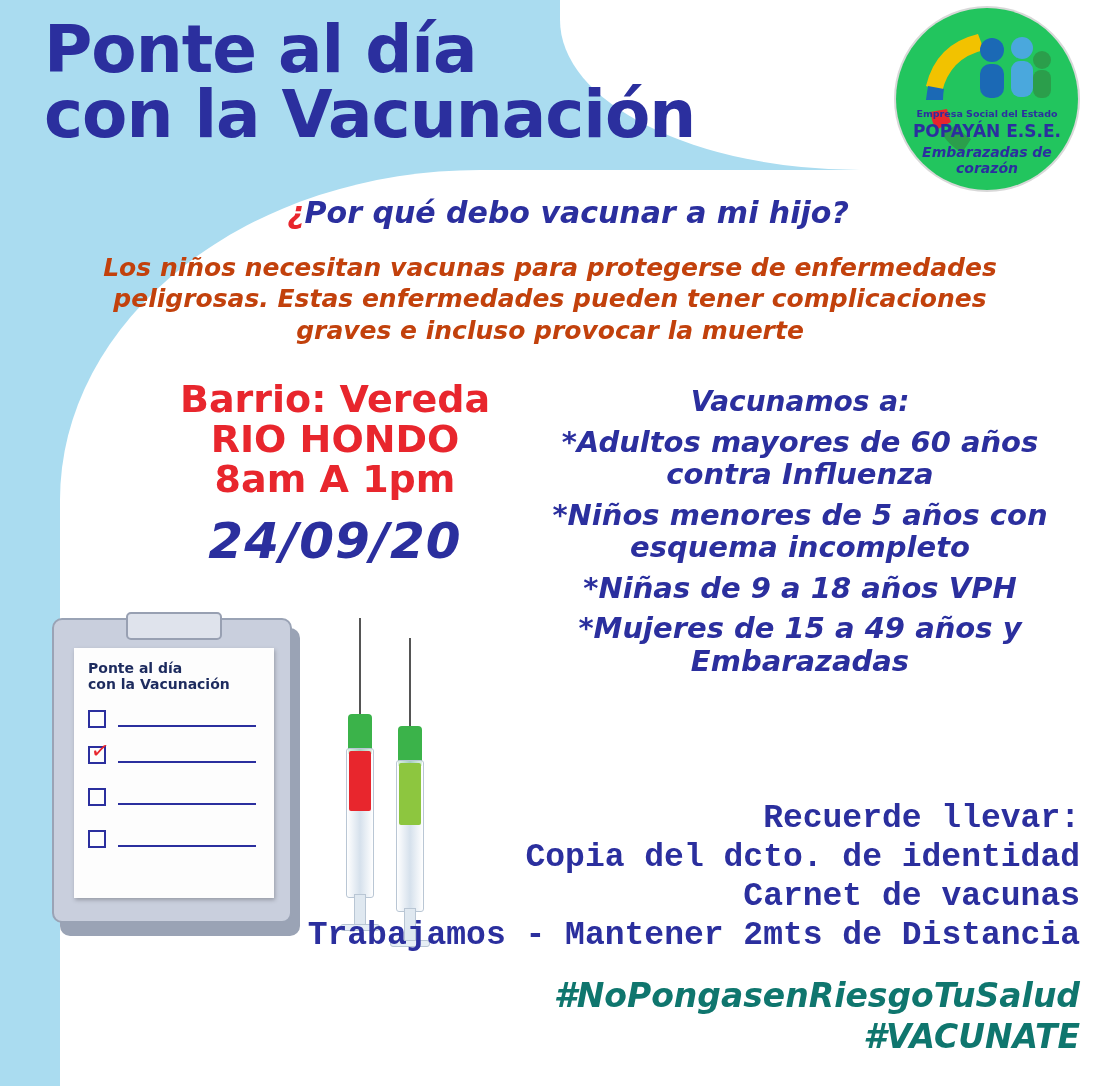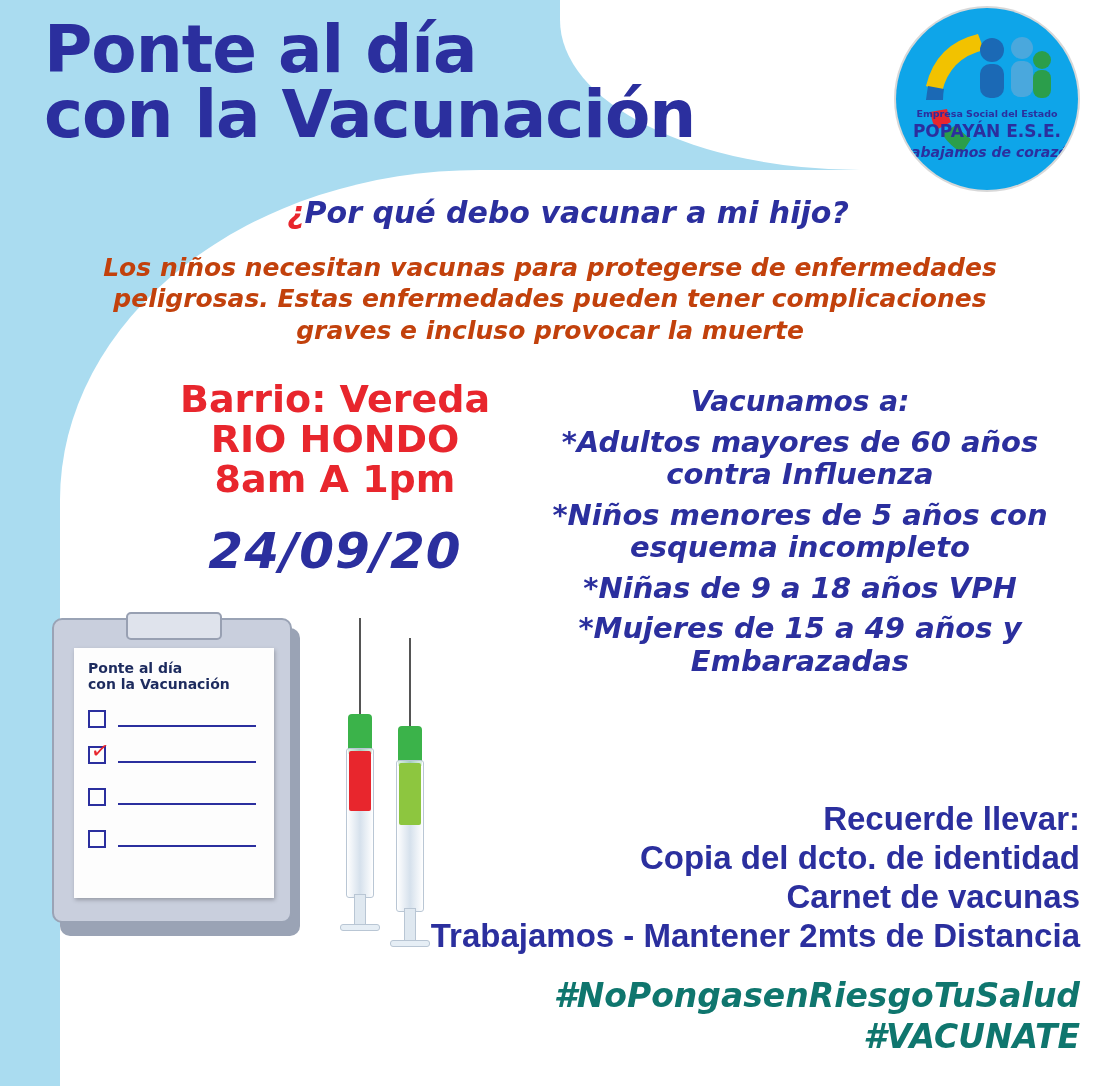--- a/index.html
+++ b/index.html
@@ -89,21 +89,21 @@
     line-height: 1.25;
     color: #c2410c;
     z-index: 6;
   }
   
   .logo {
     position: absolute;
     right: 18px; top: 8px;
     width: 182px; height: 182px;
     border-radius: 50%;
-    background: #0ea5e9;
+    background: #22c55e;
     box-shadow: 0 0 0 2px #d8d8d8;
     z-index: 8;
     overflow: hidden;
   }
   .logo-txt1, .logo-txt2, .logo-txt3 {
     position: absolute;
     width: 100%;
     text-align: center;
     font-family: "DejaVu Sans", sans-serif;
     color: #2b2f9e;
@@ -120,21 +120,21 @@
     z-index: 6;
   }
   .barrio {
     font-family: "DejaVu Sans", sans-serif;
     font-weight: bold;
     font-size: 38px;
     line-height: 1.05;
     color: #e8262d;
   }
   .fecha {
-    margin-top: 22px;
+    margin-top: 12px;
     font-family: "DejaVu Sans", sans-serif;
     font-weight: bold;
     font-style: italic;
     font-size: 50px;
     color: #2b2f9e;
     text-shadow: 2px 2px 0 #ffffff, -1px -1px 0 #ffffff;
     letter-spacing: 1px;
   }
   
   .right-col {
@@ -150,21 +150,21 @@
   }
   .vac-head { font-size: 28px; }
   .vac-item { font-size: 29px; line-height: 1.12; margin-top: 8px; }
   .recuerde {
     position: absolute;
     left: 200px; top: 800px;
     width: 880px;
     text-align: right;
     z-index: 6;
     color: #2b2f9e;
-    font-family: Liberation Sans, sans-serif;
+    font-family: Liberation Mono, monospace;
     font-weight: bold;
     font-size: 33px;
     line-height: 1.18;
   }
   .hashtags {
     position: absolute;
     left: 200px; top: 975px;
     width: 880px;
     text-align: right;
     z-index: 6;
@@ -259,21 +259,21 @@
       <circle cx="96" cy="42" r="12" fill="#1b69b5"></circle>
       <rect x="84" y="56" width="24" height="34" rx="10" fill="#1b69b5"></rect>
       <circle cx="126" cy="40" r="11" fill="#4aa8dd"></circle>
       <rect x="115" y="53" width="22" height="36" rx="9" fill="#4aa8dd"></rect>
       <circle cx="146" cy="52" r="9" fill="#2b9e4b"></circle>
       <rect x="137" y="62" width="18" height="28" rx="8" fill="#2b9e4b"></rect>
       <rect x="92" y="60" width="8" height="30" fill="#ffffff" opacity="0.0"></rect>
     </svg>
     <div class="logo-txt1">Empresa Social del Estado</div>
     <div class="logo-txt2">POPAYÁN E.S.E.</div>
-    <div class="logo-txt3">Trabajamos de corazón</div>
+    <div class="logo-txt3">Embarazadas de corazón</div>
   </div>
 
   <div class="title-block">
     <div class="title-line">Ponte al día</div>
     <div class="title-line">con la Vacunación</div>
   </div>
 
   <div class="subtitle">
     <span class="q-mark">¿</span><span>Por qué debo vacunar a mi hijo?</span>
   </div>

